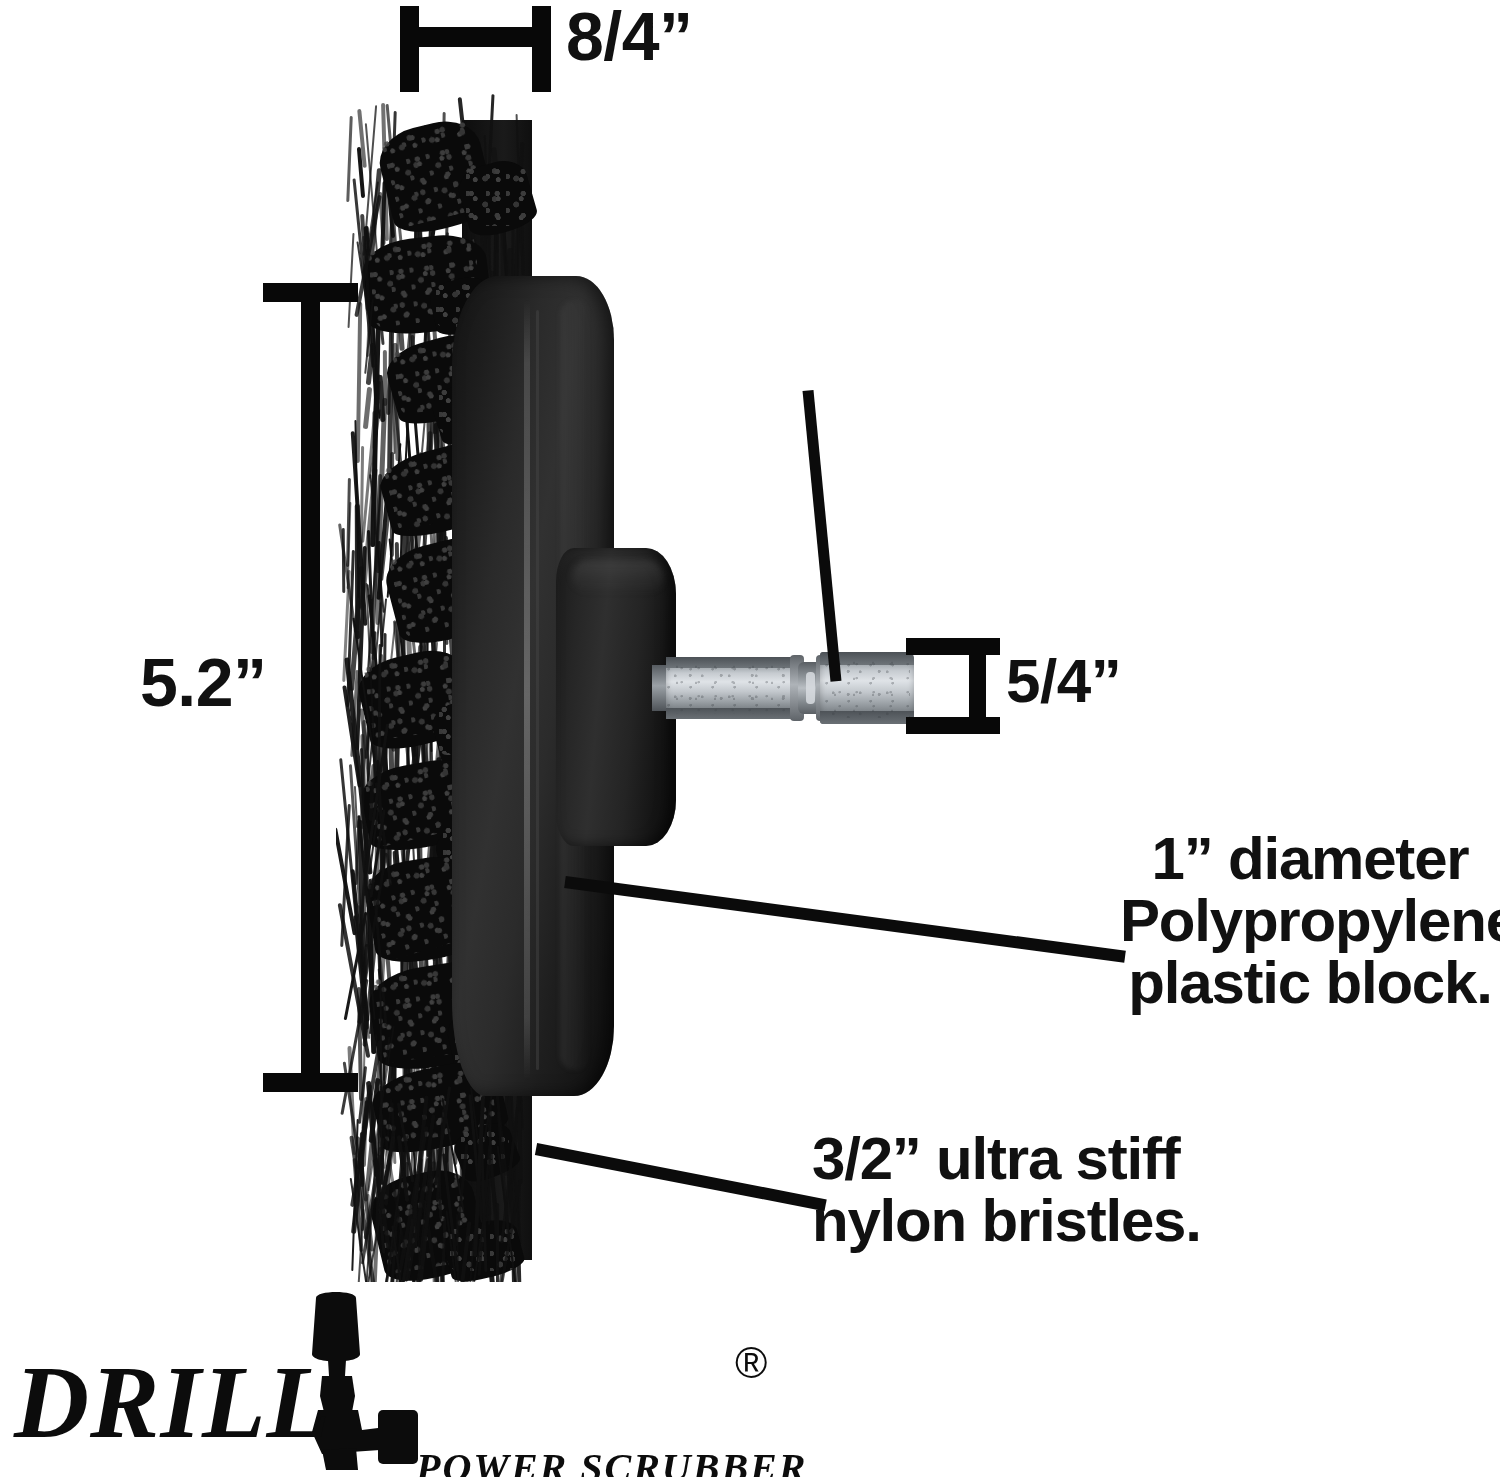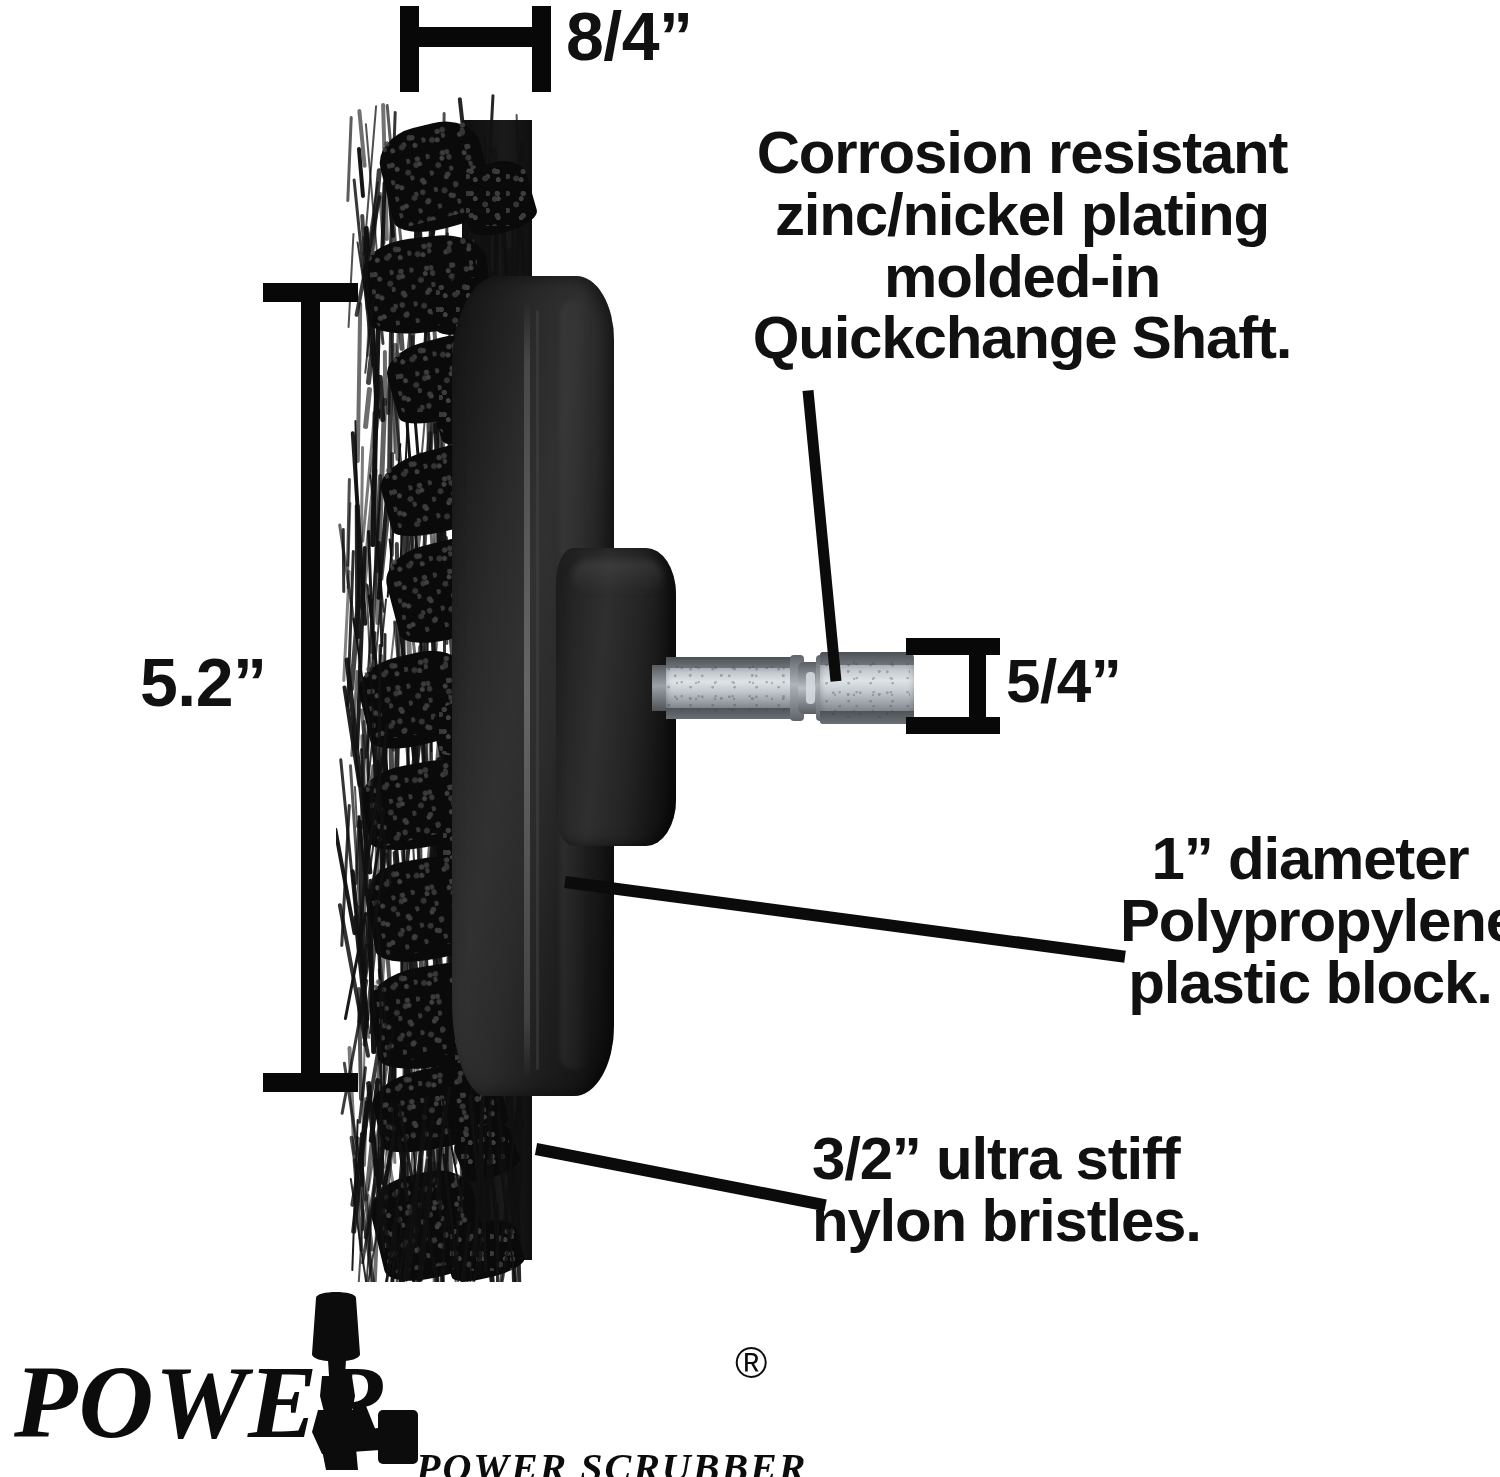--- a/index.html
+++ b/index.html
@@ -949,21 +949,20 @@
   <div class="dim-bar" id="dim-left-bot-cap"></div>
   <div class="dim-bar" id="dim-left-stem"></div>
   <div class="dim-label" id="label-left">5.2”</div>
 
   <div class="dim-bar" id="dim-hex-top-cap"></div>
   <div class="dim-bar" id="dim-hex-bot-cap"></div>
   <div class="dim-bar" id="dim-hex-stem"></div>
   <div class="dim-label" id="label-hex">5/4”</div>
 
   <div class="leader" id="leader-plating"></div>
-  <div class="callout" id="callout-plating">Corrosion resistant zinc/nickel plating molded-in Quickchange Shaft.</div>
 
   <div class="leader" id="leader-block"></div>
   <div class="callout" id="callout-block">1” diameter Polypropylene plastic block.</div>
 
   <div class="leader" id="leader-bristles"></div>
   <div class="callout" id="callout-bristles">3/2” ultra stiff nylon bristles.</div>
 
   <div id="logo">
     <svg id="logo-drill-icon" viewBox="0 0 140 178">
 
@@ -971,18 +970,18 @@
 
       <path d="M46 68 L64 68 L63 84 L47 84 Z" fill="#0c0c0c"></path>
 
       <path d="M40 84 L70 84 L73 104 L70 120 L42 120 L38 104 Z" fill="#0c0c0c"></path>
       <path d="M36 118 L76 118 L80 138 L96 136 L98 158 L40 162 L30 140 Z" fill="#0c0c0c"></path>
 
       <path d="M40 158 L74 156 L76 178 L44 178 Z" fill="#0c0c0c"></path>
 
       <rect x="96" y="118" width="40" height="54" rx="5" fill="#0c0c0c"></rect>
     </svg>
-    <div class="logo-word" id="logo-drill">POWER</div>
+    <div class="logo-word" id="logo-drill">DRILL</div>
     <div id="logo-reg">®</div>
     <div id="logo-tagline">POWER SCRUBBER</div>
   </div>
 
 </div>
 
 </body></html>

